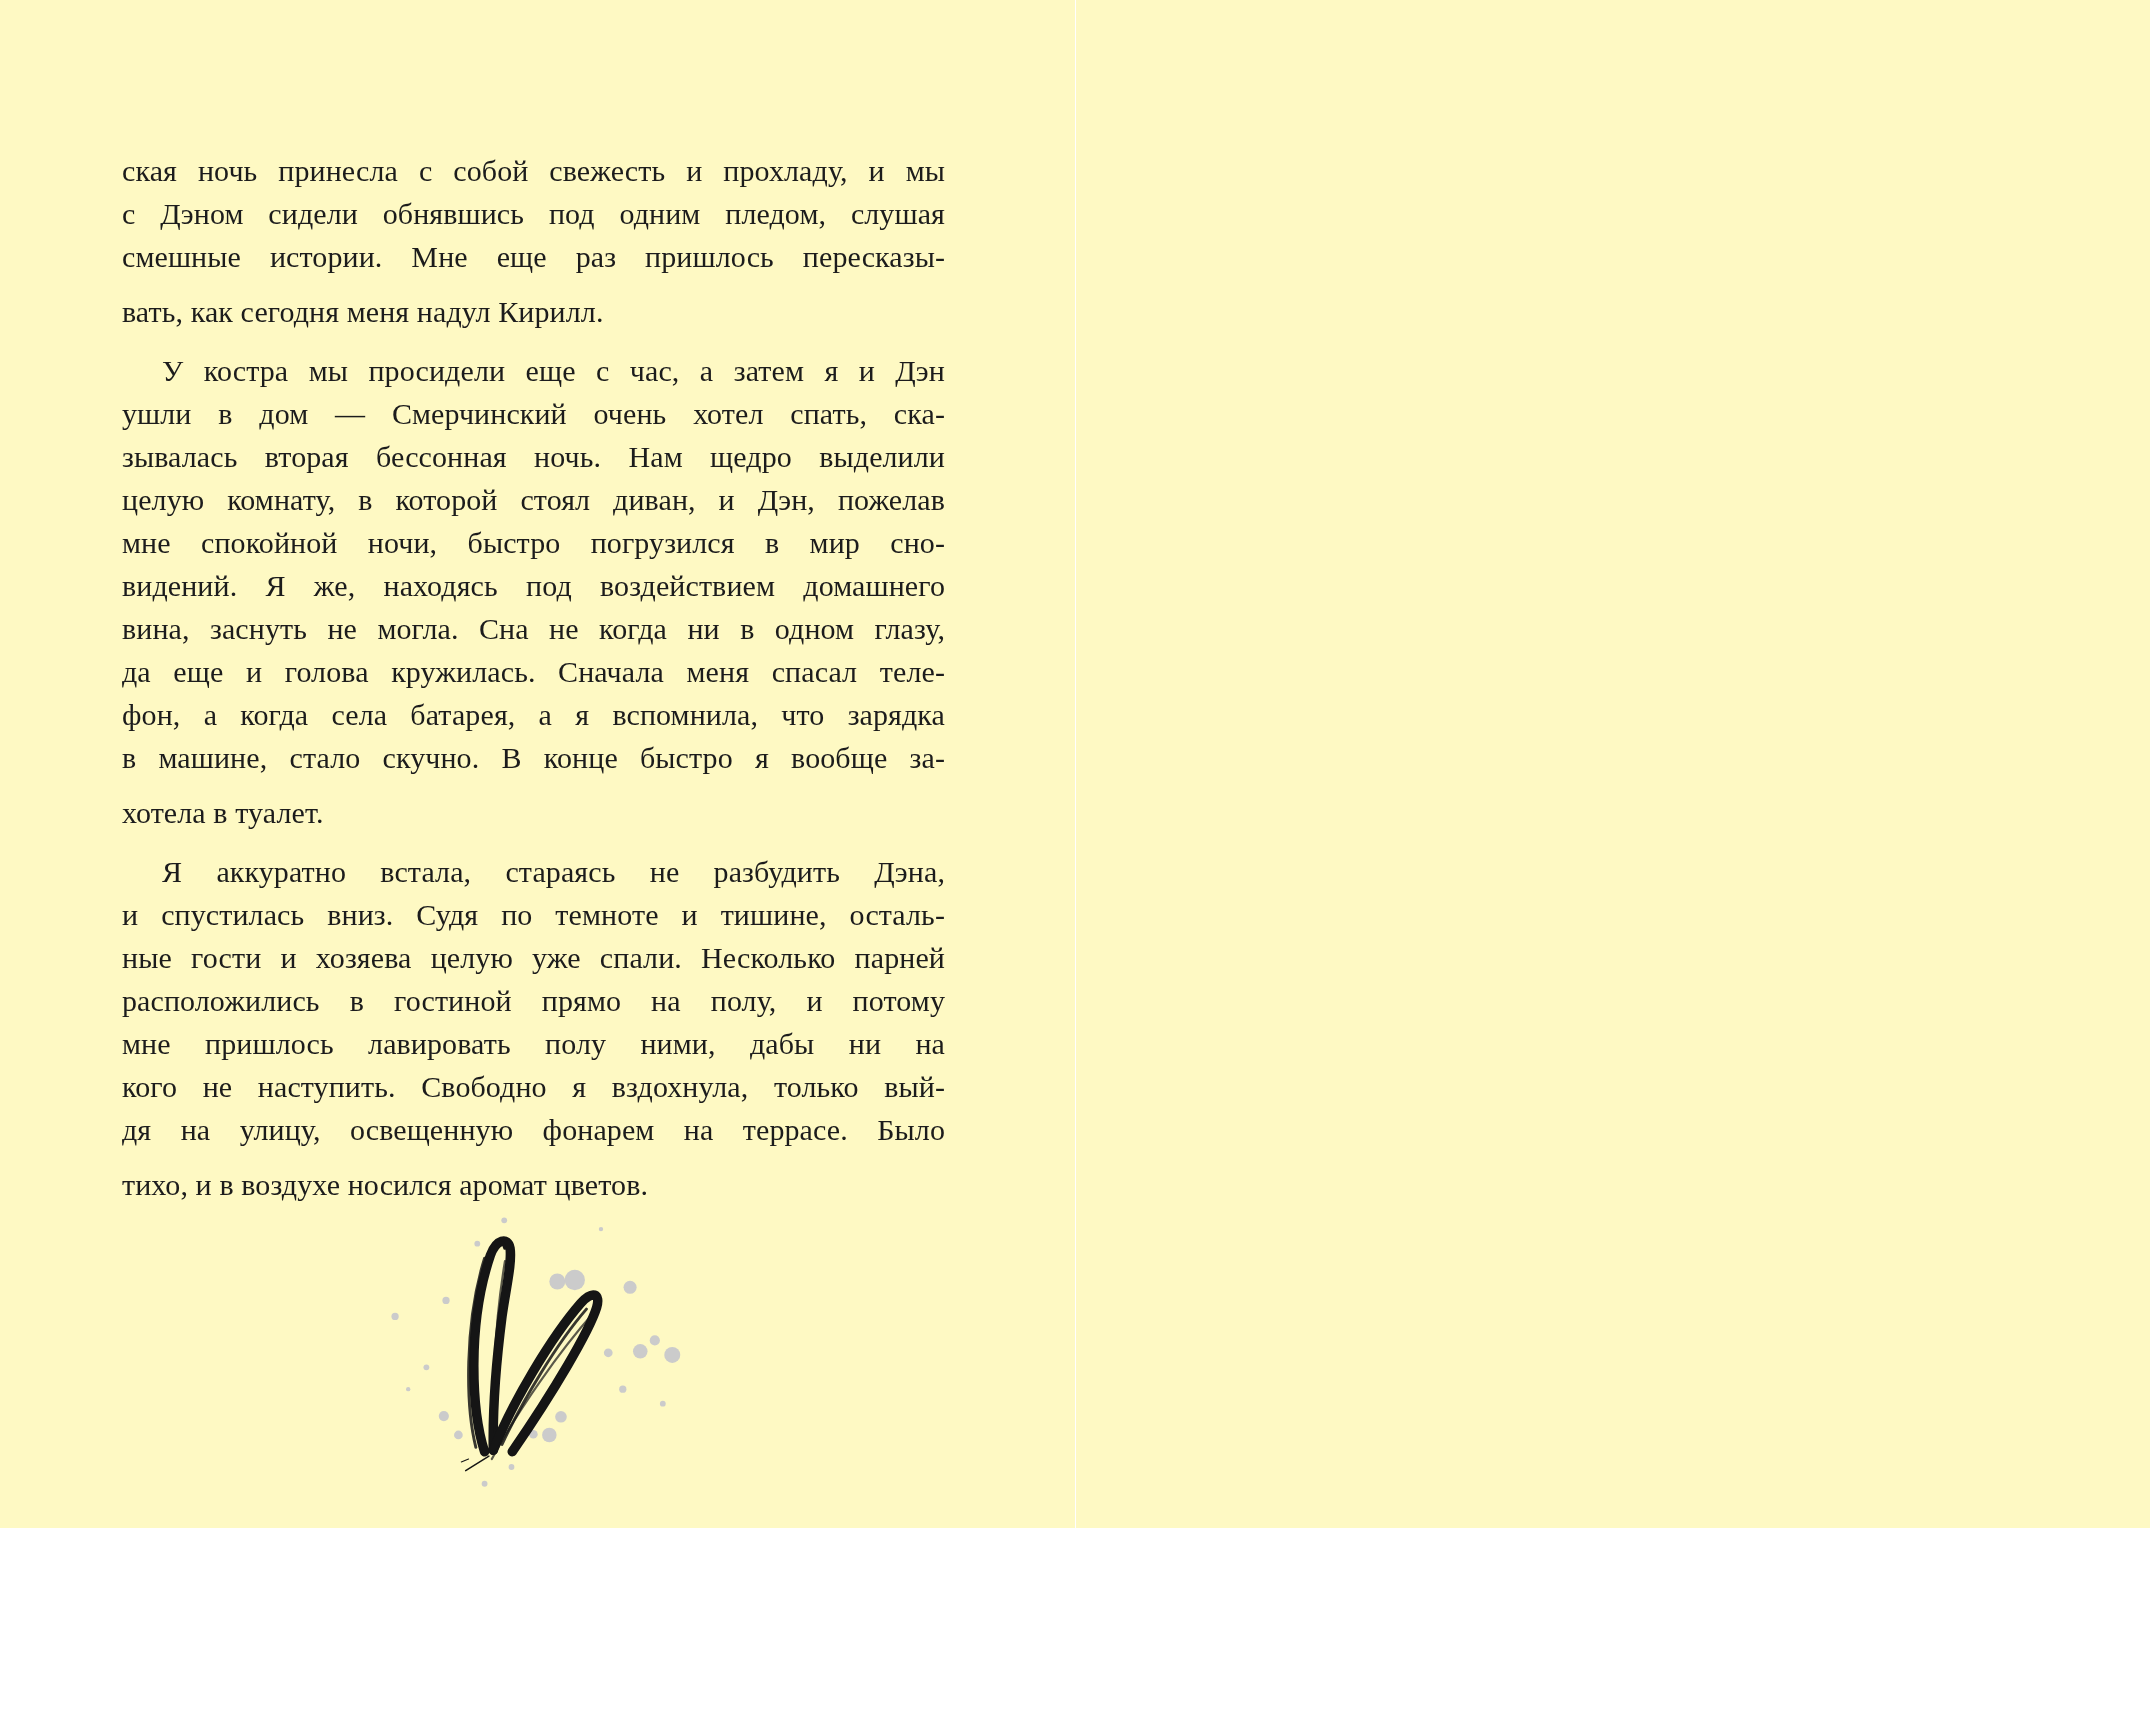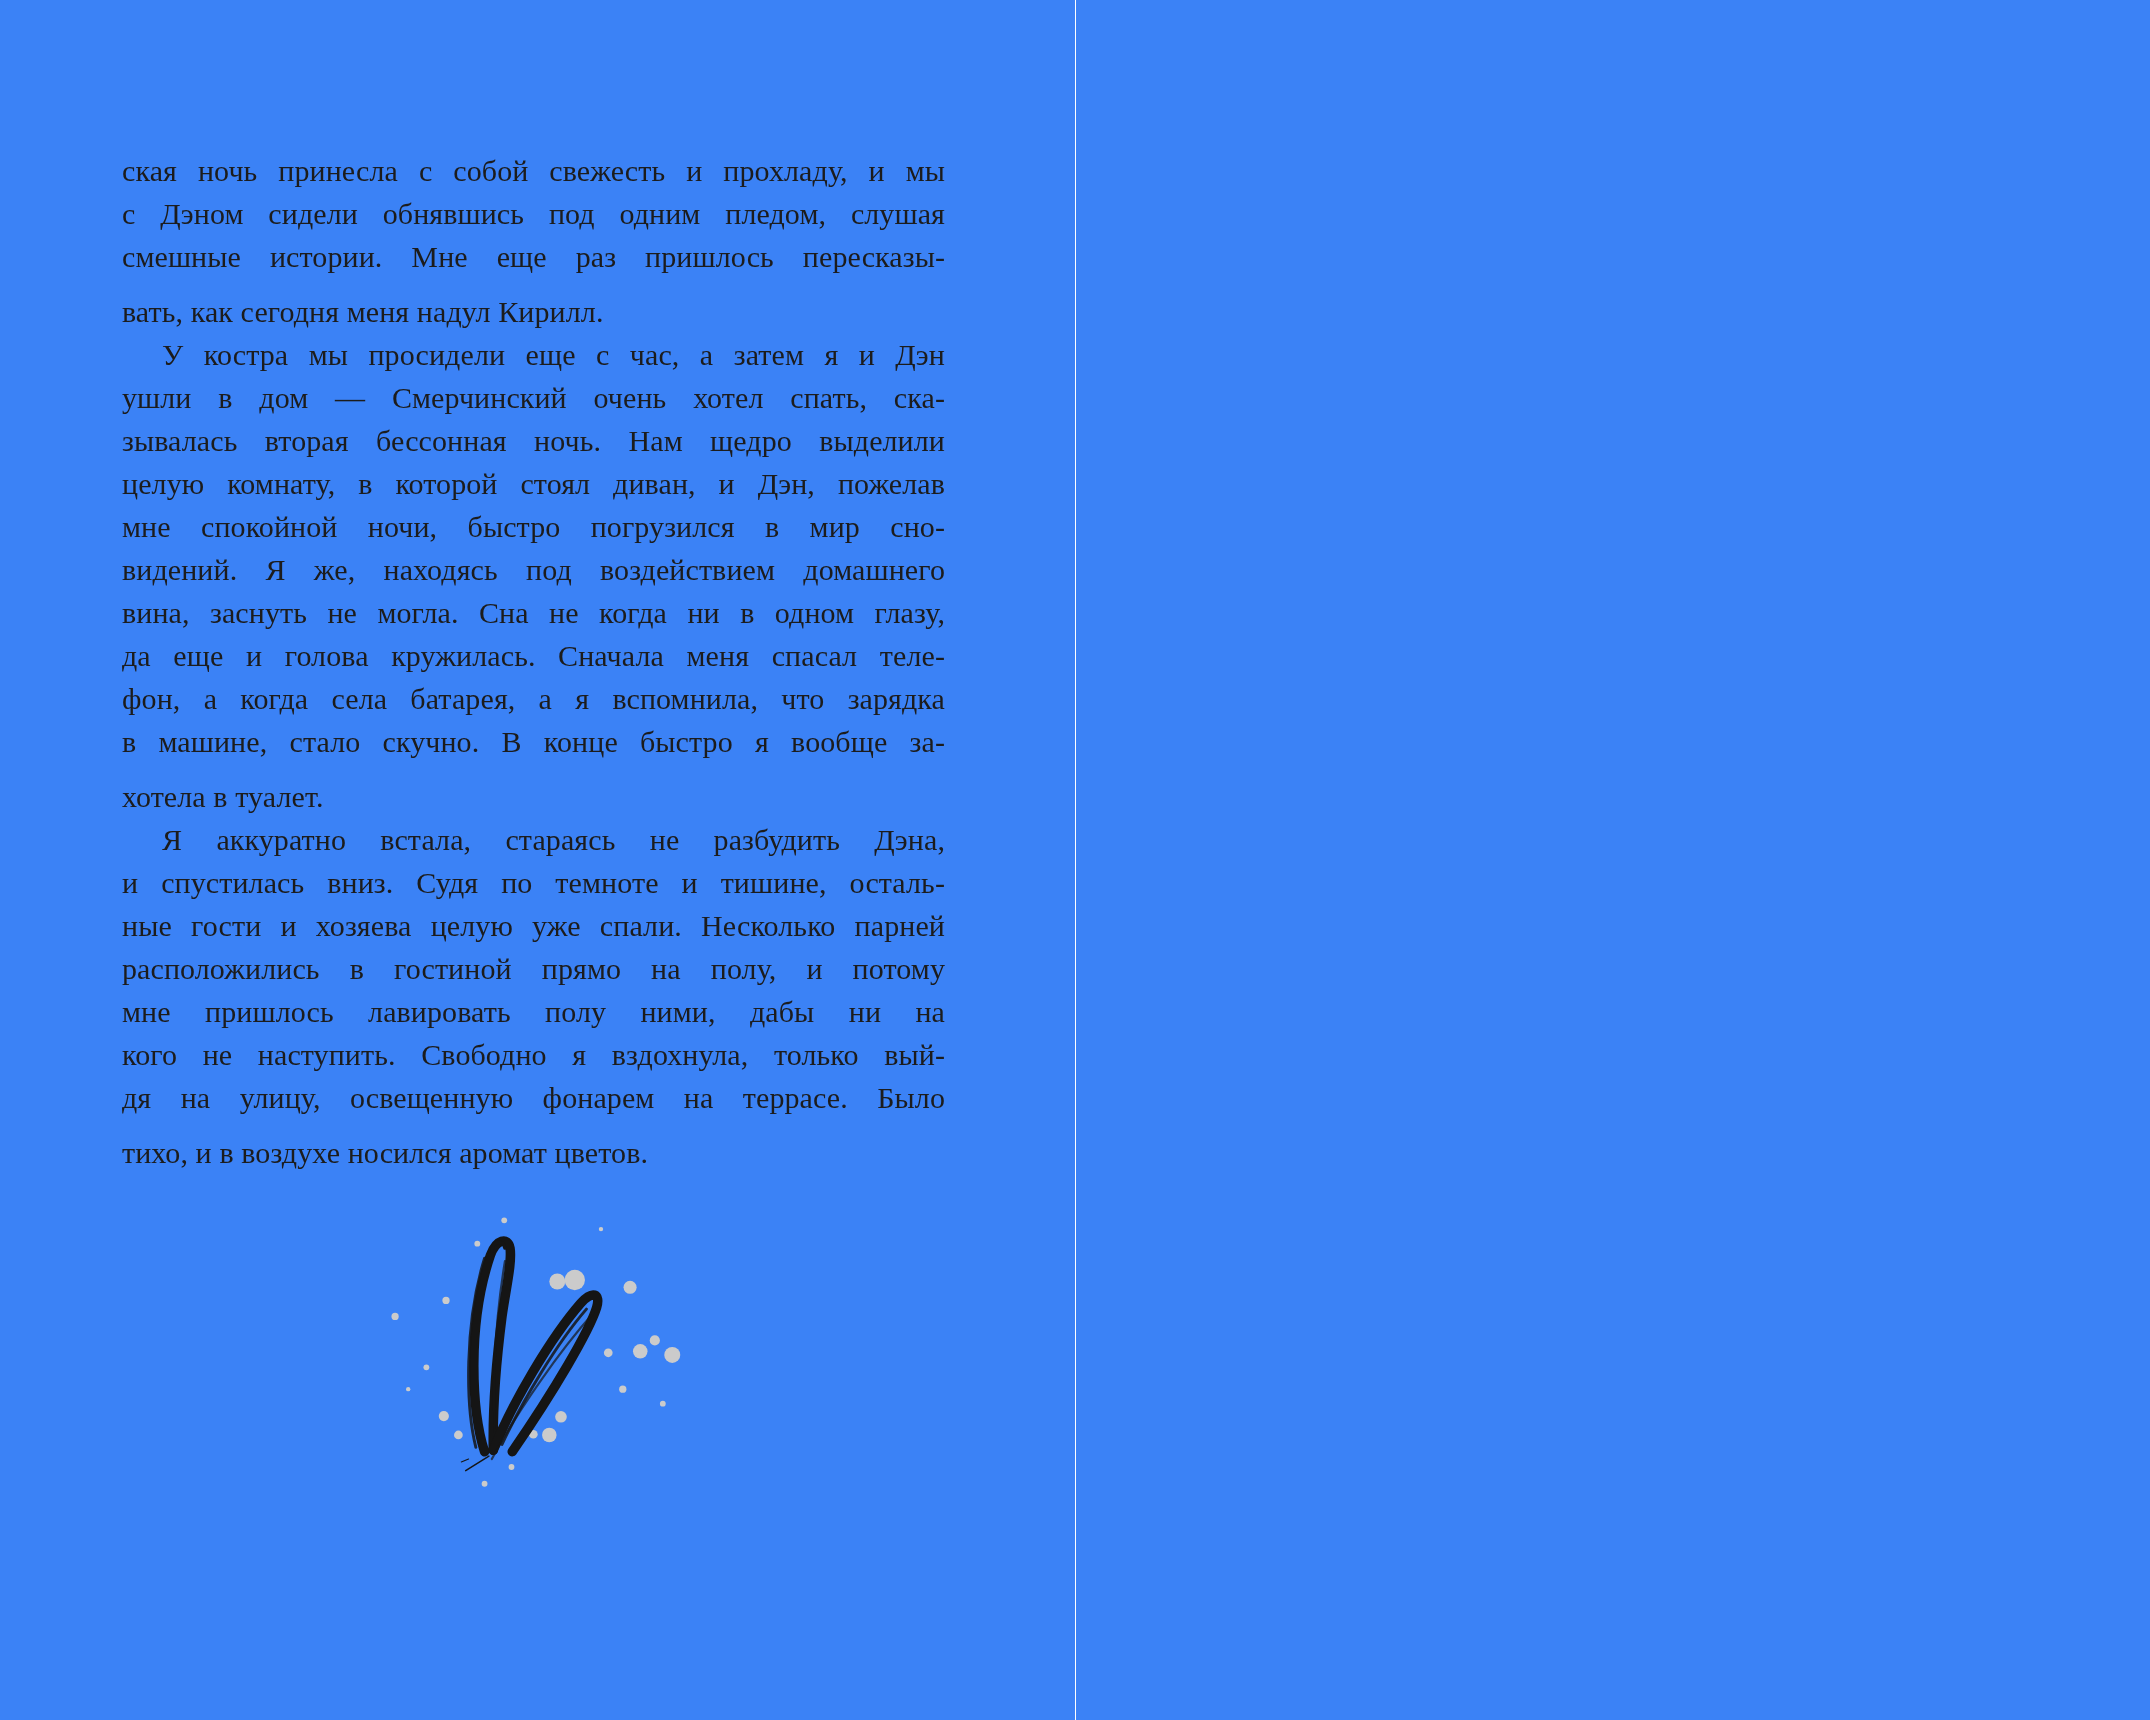--- a/index.html
+++ b/index.html
@@ -3,34 +3,34 @@
 <meta charset="utf-8">
 <style>
   html, body { margin: 0; padding: 0; }
   body {
     width: 2151px; height: 1720px;
     position: relative;
     background: #ffffff;
     overflow: hidden;
     font-family: "Liberation Serif", serif;
   }
-  .page { position: absolute; top: 0; width: 1075px; height: 1720px; background: #3b82f6; }
+  .page { position: absolute; top: 0; width: 1075px; height: 1528px; background: #fef9c3; }
   #left-page  { left: 0; }
   #right-page { left: 1076px; }
 
   .text-block {
     position: absolute;
     color: #1c1c1c;
     font-size: 30px;
     line-height: 43px;
     letter-spacing: 0.1px;
   }
   .line { text-align: justify; text-align-last: justify; white-space: normal; }
   .line.last { text-align-last: left; margin-top: 12px; }
-  .line.indent { text-indent: 40px; }
+  .line.indent { text-indent: 40px; margin-top: 16px; }
 
   #left-text  { left: 122px;  top: 149px; width: 823px; }
 
   .illo { position: absolute; }
   #heart-sketch   { left: 379px;  top: 1200px; width: 313px; height: 291px; }
 </style>
 </head>
 <body>
 
 <div>

